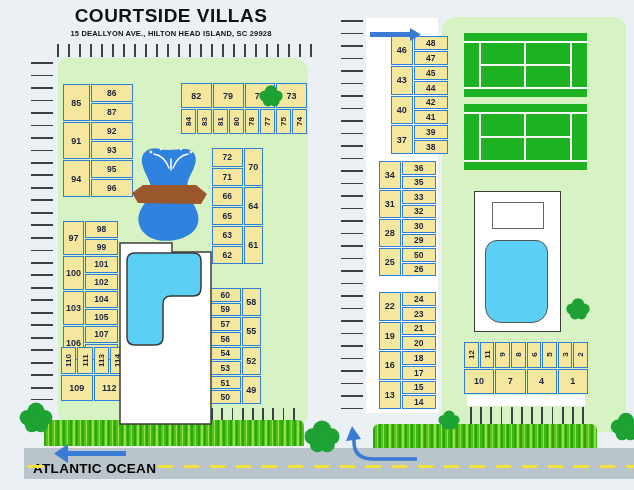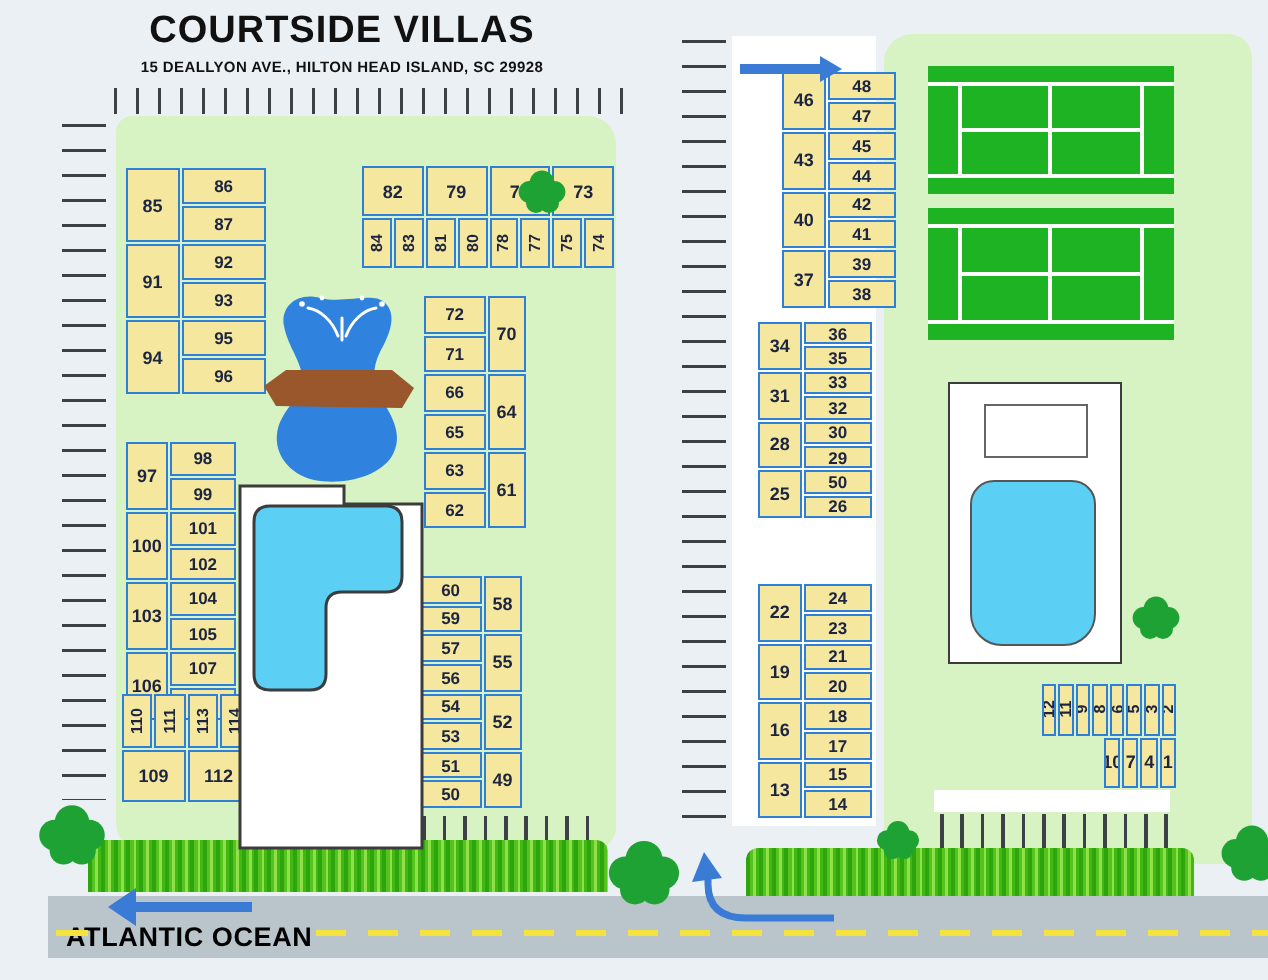--- a/index.html
+++ b/index.html
@@ -395,21 +395,21 @@
           <div class="smallcol">
             <div class="cell small">
               <span>39</span>
             </div>
             <div class="cell small">
               <span>38</span>
             </div>
           </div>
         </div>
       </div>
-      <div class="block" style="left: 379px; top: 161px; width: 57px; height: 98px;">
+      <div class="block" style="left: 379px; top: 161px; width: 57px; height: 115px;">
         <div class="grow">
           <div class="cell big">
             <span>34</span>
           </div>
           <div class="smallcol">
             <div class="cell small">
               <span>36</span>
             </div>
             <div class="cell small">
               <span>35</span>
@@ -503,21 +503,21 @@
           <div class="smallcol">
             <div class="cell small">
               <span>15</span>
             </div>
             <div class="cell small">
               <span>14</span>
             </div>
           </div>
         </div>
       </div>
-      <div class="block" style="left: 464px; top: 342px; width: 124px; height: 52px; align-items: flex-end;">
+      <div class="block" style="left: 464px; top: 342px; width: 124px; height: 52px;">
         <div class="grow">
           <div class="cell narrow rot">
             <span>12</span>
           </div>
           <div class="cell narrow rot">
             <span>11</span>
           </div>
           <div class="cell narrow rot">
             <span>9</span>
           </div>

